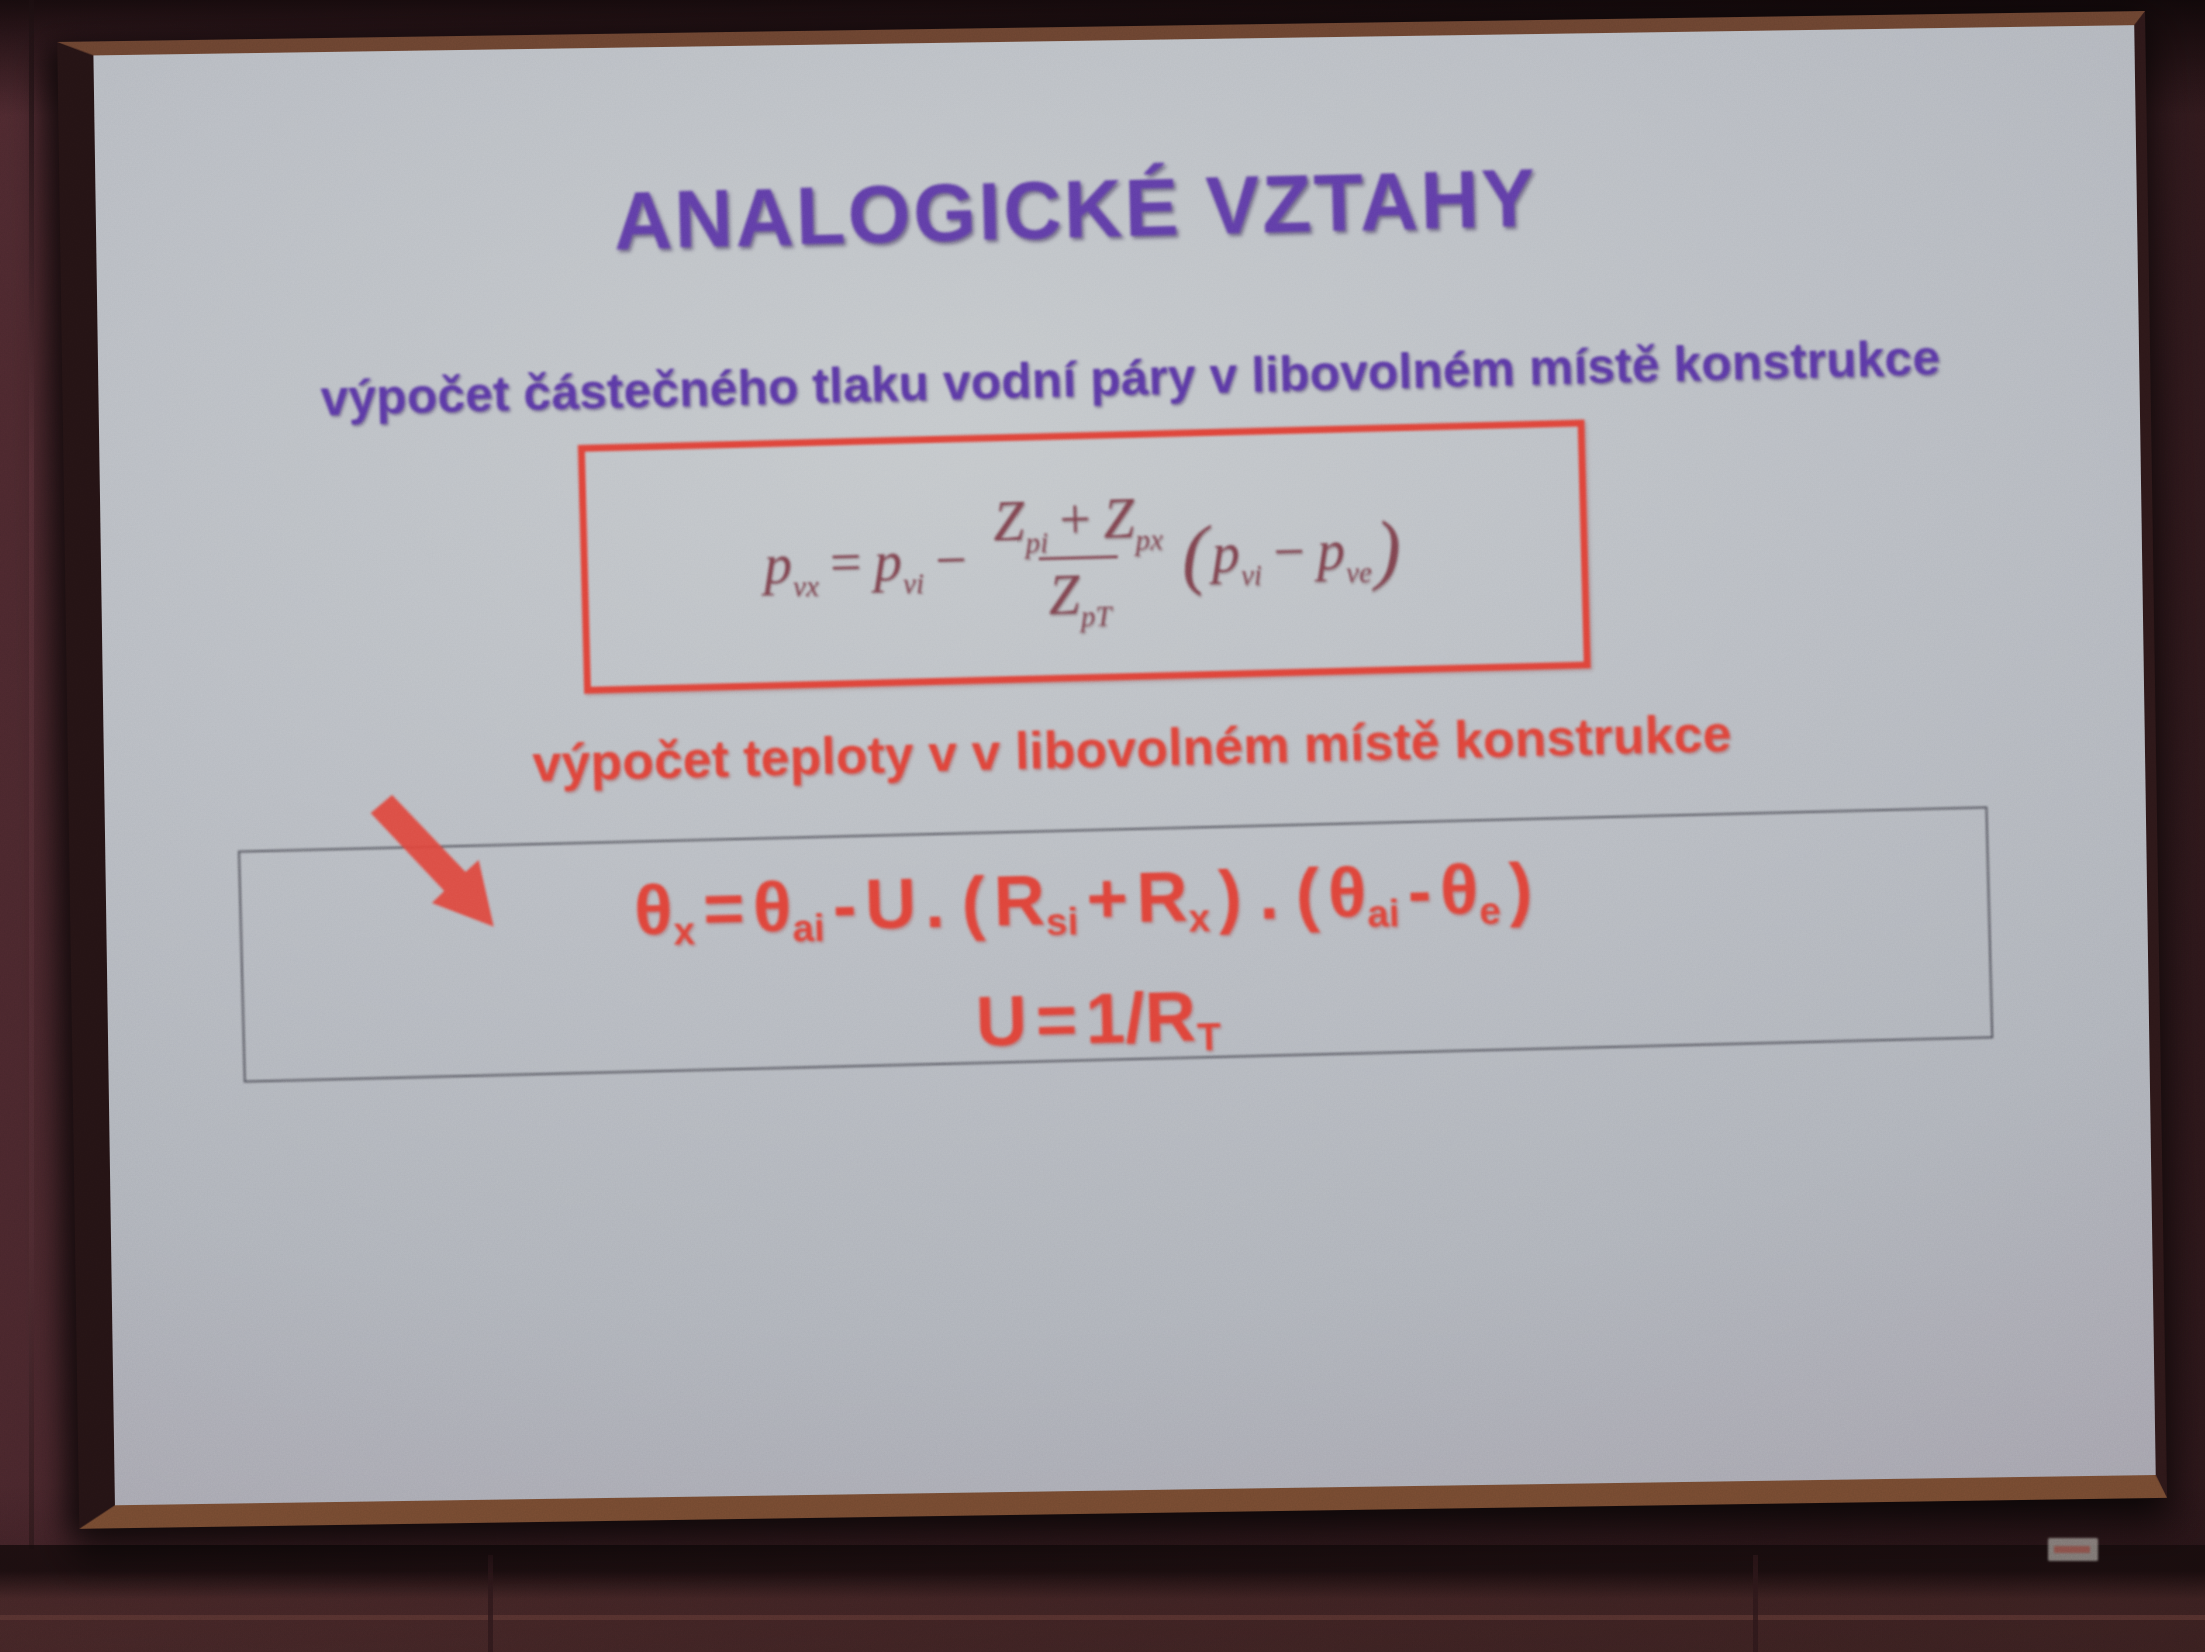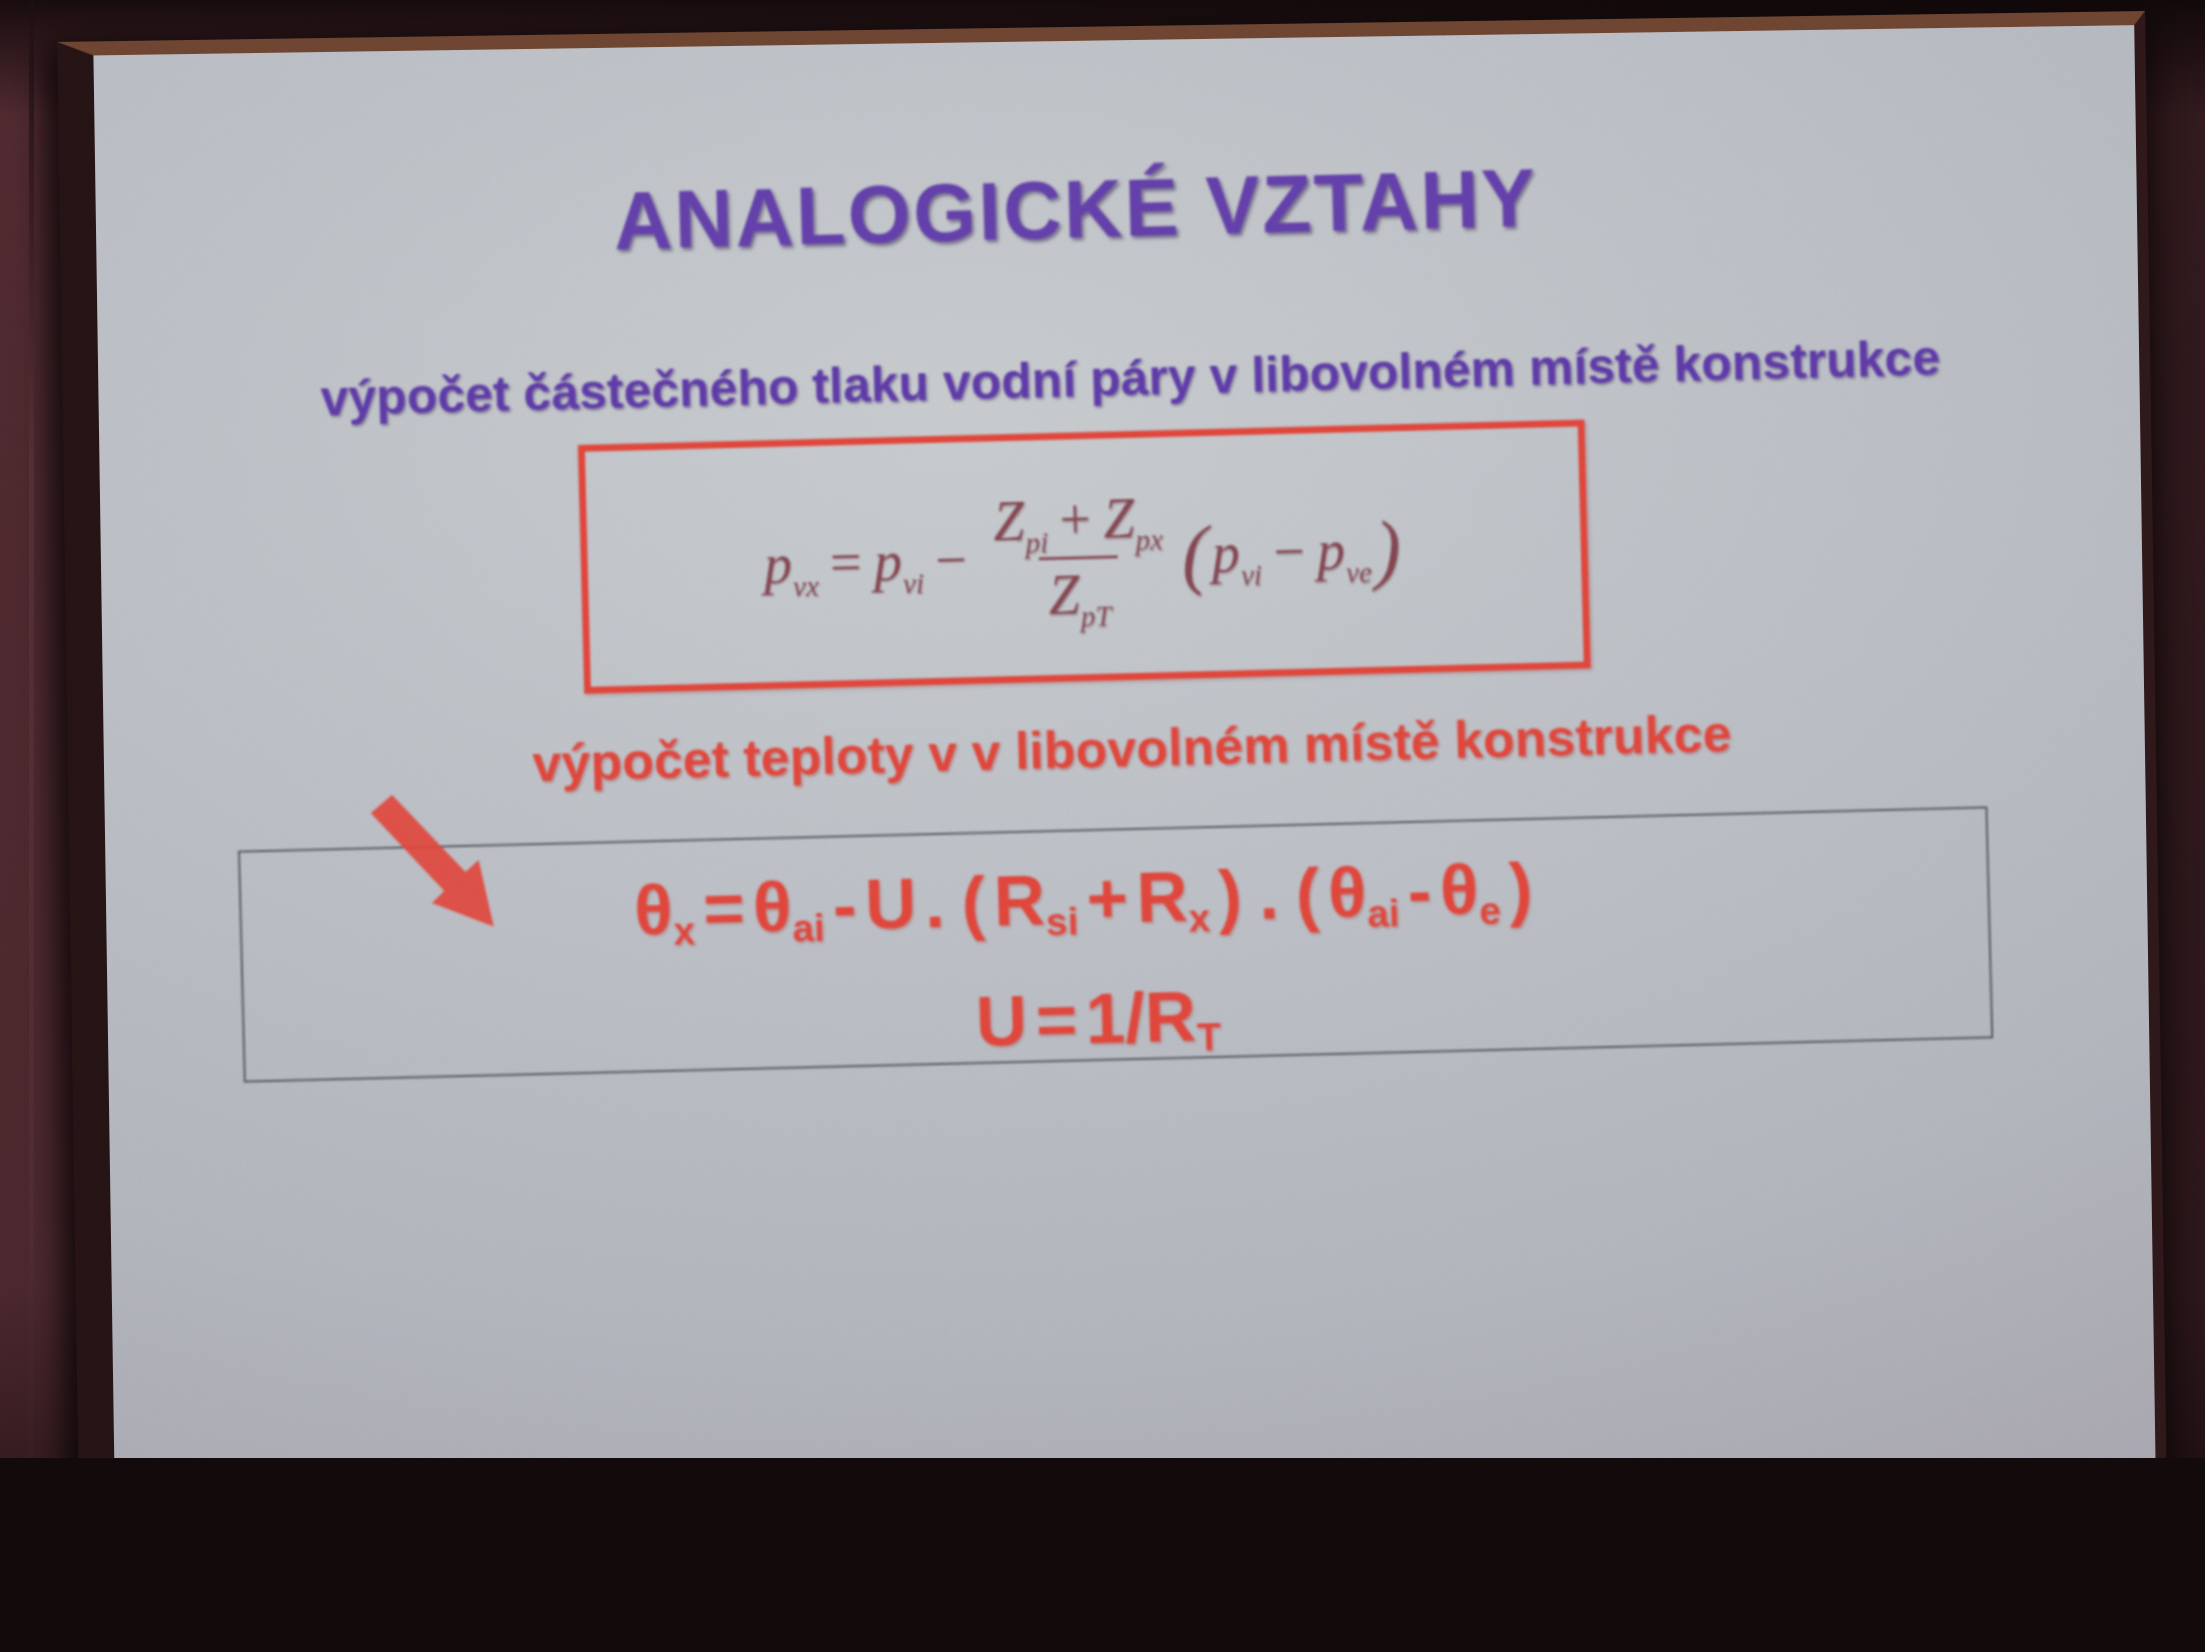--- a/index.html
+++ b/index.html
@@ -1,16 +1,16 @@
 <!DOCTYPE html>
 <html style="--title_purple: #5f3da6; --caption_purple: #5a38a4; --accent_red: #de4339; --formula_maroon: #7e434e; --screen_background: #b6bac0; --wall_maroon: #3f2225;font-size:12.4px"><head>
 <meta charset="utf-8">
 <style>
   html,body{margin:0;padding:0;background:#120a0b;}
-  .scene{position:relative;width:2205px;height:1458px;overflow:hidden;
+  .scene{position:relative;width:2205px;height:1652px;overflow:hidden;
          font-family:"Liberation Sans",sans-serif;}
 
   
   .wall{position:absolute;inset:0;
     background:
       linear-gradient(to bottom, rgba(8,3,4,.78) 0px, rgba(8,3,4,0) 116px),
       linear-gradient(to top, rgba(14,6,7,.35) 0px, rgba(0,0,0,0) 170px),
       linear-gradient(105deg,#4c282e 0%,#432328 28%,#381d21 55%,#2b1619 100%);}
   .seam{position:absolute;}
   .seam-left{left:29px;top:0;width:5.4px;height:1549px;

